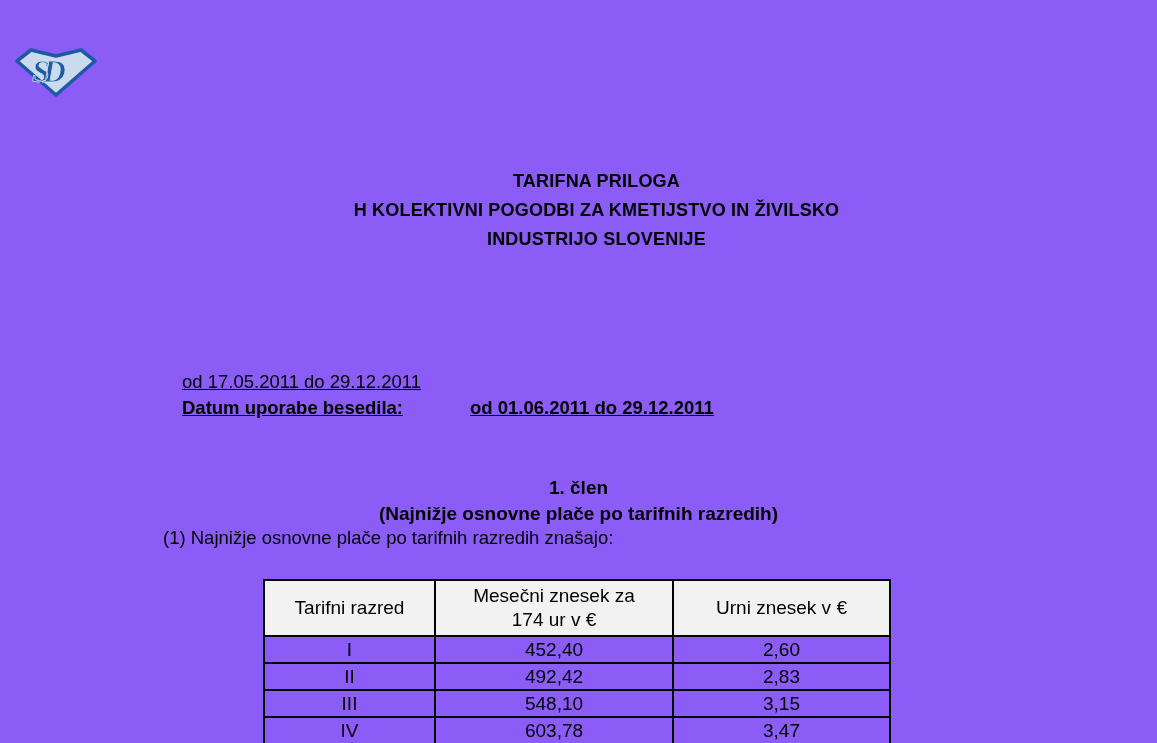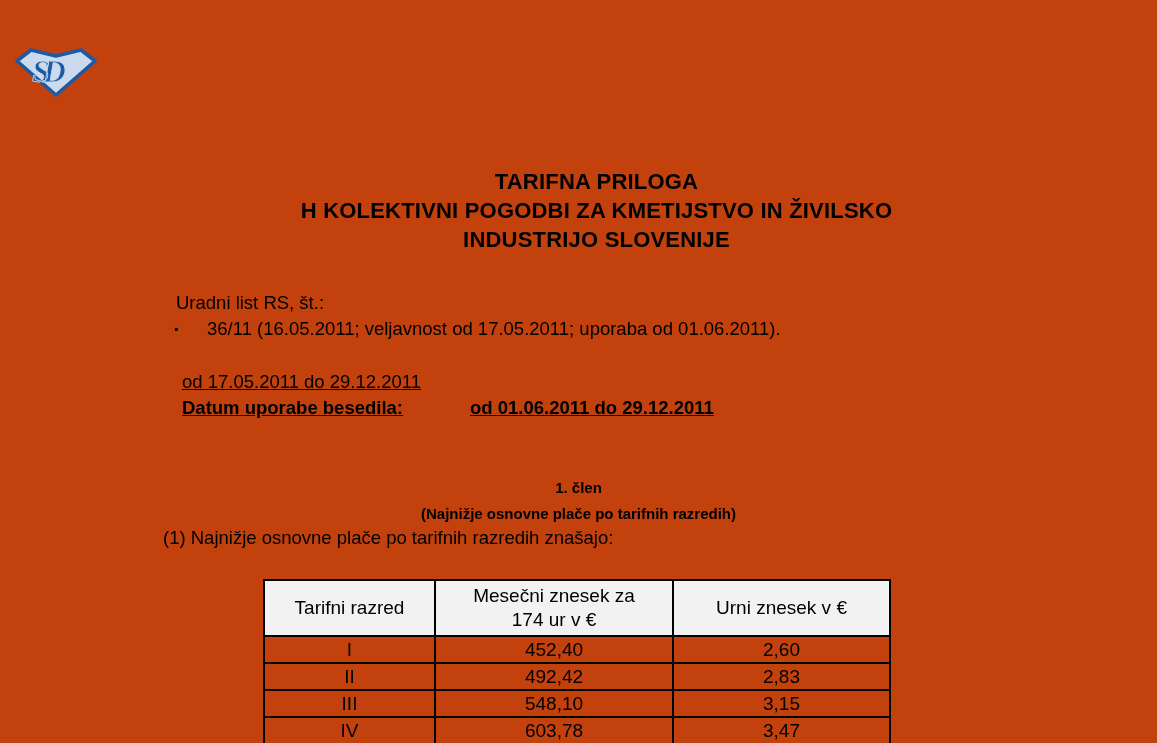--- a/index.html
+++ b/index.html
@@ -7,39 +7,39 @@
     padding: 0;
     background: #ffffff;
     font-family: "Liberation Sans", sans-serif;
     color: #000000;
   }
   .page {
     position: relative;
     width: 1157px;
     height: 743px;
     overflow: hidden;
-    background: #c2410c;
+    background: #8b5cf6;
   }
   .logo {
     position: absolute;
     left: 14px;
     top: 47px;
     width: 84px;
     height: 50px;
   }
   .title-block {
     position: absolute;
     top: 167px;
     left: 0;
     width: 100%;
     box-sizing: border-box;
     padding-left: 36px;
     text-align: center;
     font-weight: bold;
-    font-size: 22px;
+    font-size: 18px;
     line-height: 29px;
     letter-spacing: 0.2px;
   }
   .gazette {
     position: absolute;
     left: 176px;
     top: 290px;
     font-size: 18.5px;
     line-height: 26px;
   }
@@ -73,21 +73,21 @@
     white-space: nowrap;
   }
   .vrow.bold { font-weight: bold; }
   .article-head {
     position: absolute;
     top: 475px;
     left: 0;
     width: 100%;
     text-align: center;
     font-weight: bold;
-    font-size: 15px;
+    font-size: 19px;
     line-height: 26px;
   }
   .article-par {
     position: absolute;
     left: 163px;
     top: 527px;
     font-size: 18.5px;
   }
   table.tariff {
     position: absolute;
@@ -126,27 +126,20 @@
       <text x="18" y="35" font-family="Liberation Serif, serif" font-style="italic" font-weight="bold" font-size="32" fill="#1c5aa6" stroke="#ccdaee" stroke-width="0.8" letter-spacing="-7">SD</text>
     </svg>
   </div>
 
   <div class="title-block">
     <div>TARIFNA PRILOGA</div>
     <div>H KOLEKTIVNI POGODBI ZA KMETIJSTVO IN ŽIVILSKO</div>
     <div>INDUSTRIJO SLOVENIJE</div>
   </div>
 
-  <div class="gazette">
-    <div>Uradni list RS, št.:</div>
-    <div class="bullet-line">
-      <span class="bullet">▪</span>
-      <span>36/11 (16.05.2011; veljavnost od 17.05.2011; uporaba od 01.06.2011).</span>
-    </div>
-  </div>
 
   <div class="validity">
     <div class="vrow">
       <span class="vvalue">od 17.05.2011 do 29.12.2011</span>
     </div>
     <div class="vrow bold">
       <span class="vlabel">Datum uporabe besedila:</span>
       <span class="vvalue">od 01.06.2011 do 29.12.2011</span>
     </div>
   </div>

